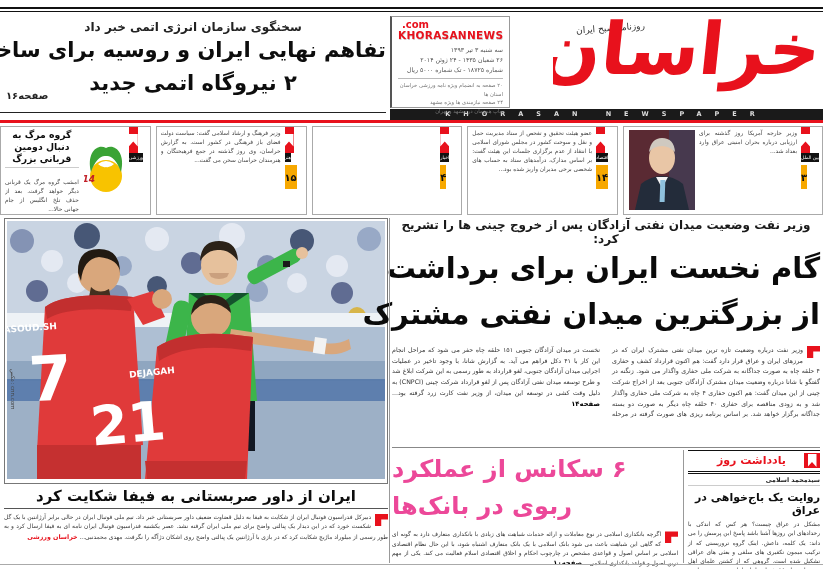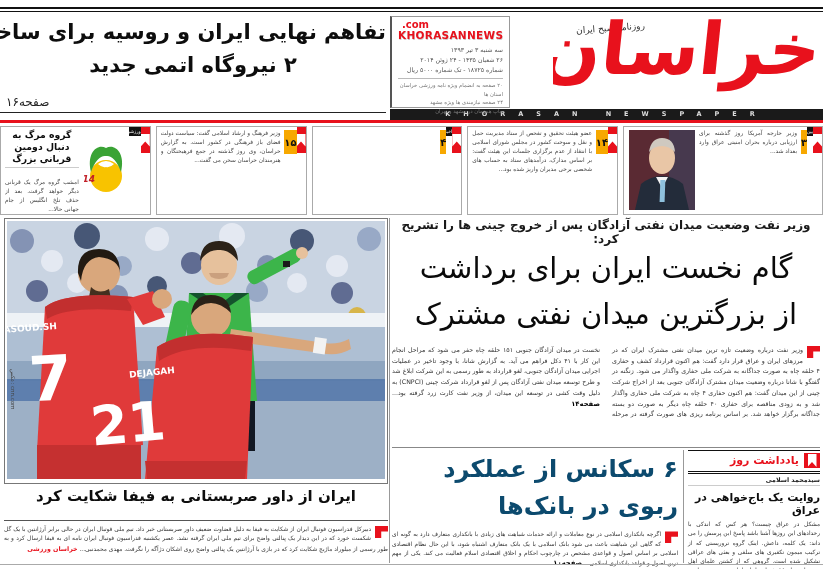--- a/index.html
+++ b/index.html
@@ -18,63 +18,63 @@
           border-left:2px solid #555;padding:3px 6px;box-sizing:border-box;}
   .site-tld{display:block;text-align:left;direction:ltr;font-size:10px;font-weight:bold;color:#e8111c;line-height:1;margin-left:4px;}
   .site-name{display:block;direction:ltr;text-align:center;font-size:10.5px;font-weight:bold;color:#e8111c;
              line-height:1;letter-spacing:.3px;text-shadow:.5px .5px 0 #00000033;}
   .dates{margin-top:4px;font-size:6.2px;color:#555;line-height:1.65;text-align:right;}
   .mh-divider{border:none;border-top:1px solid #bbb;margin:3px 0 2px;}
   .notes{font-size:5.3px;color:#777;line-height:1.6;text-align:right;}
   .mh-left{position:absolute;top:16px;left:0;width:386px;height:97px;border-bottom:1px solid #222;box-sizing:border-box;}
   .mh-left .kicker{font-size:12px;font-weight:bold;text-align:center;color:#222;margin-top:4px;}
   .mh-left .hl{font-size:21px;font-weight:800;text-align:center;white-space:nowrap;line-height:1.55;color:#0d0d0d;}
-  .pageref{position:absolute;left:6px;bottom:3px;font-size:12px;font-weight:normal;color:#222;}
+  .pageref{position:absolute;left:6px;bottom:11px;font-size:10px;font-weight:bold;color:#222;}
   .redline{position:absolute;top:120px;left:0;right:0;height:3px;background:#e8111c;}
   
   .briefs{position:absolute;top:126px;left:0;right:0;height:89px;display:flex;gap:5px;direction:rtl;}
   .brief{border:1px solid #aaa;background:#fff;display:flex;direction:rtl;box-sizing:border-box;overflow:hidden;}
-  .tabcol{width:21px;flex:0 0 21px;display:flex;flex-direction:row;}
+  .tabcol{width:21px;flex:0 0 21px;display:flex;flex-direction:column;align-items:flex-end;}
   .flagbox{height:26px;background:#e8111c;display:flex;align-items:center;justify-content:center;}
   .flag-glyph{width:9px;height:13px;background:#fff;clip-path:polygon(0 0,100% 0,100% 100%,50% 62%,0 100%);}
   .secbar{height:9px;background:#111;color:#fff;font-size:4.6px;line-height:9px;text-align:center;white-space:nowrap;overflow:hidden;}
   .pagebox{height:24px;margin-top:3px;background:#f7a800;color:#111;font-size:10px;font-weight:bold;
            display:flex;align-items:center;justify-content:center;}
   .bmain{flex:1;padding:2px 4px;display:flex;flex-direction:column;min-width:0;}
   .btitle{font-size:9.3px;font-weight:bold;text-align:center;line-height:1.3;border-bottom:1px solid #ccc;
           padding-bottom:2px;margin-bottom:10px;color:#0d0d0d;}
   .bbody{font-size:5.8px;color:#444;text-align:justify;line-height:1.55;overflow:hidden;}
   .bphoto{flex:0 0 68px;padding:3px 0 3px 3px;}
   .wc-logo{flex:0 0 46px;display:flex;align-items:center;justify-content:center;}
   
   .vdiv{position:absolute;width:1px;background:#999;}
   .photo-block{position:absolute;top:218px;left:4px;width:384px;height:266px;border:1px solid #777;
                background:#fff;padding:2px;box-sizing:border-box;}
   .photo-credit{position:absolute;left:5px;top:150px;writing-mode:vertical-rl;font-size:5.5px;color:#444;direction:ltr;}
   .main-right{position:absolute;top:218px;left:392px;width:428px;height:228px;}
   .main-right .kicker{font-size:12px;font-weight:bold;text-align:center;color:#1a1a1a;}
-  .main-right .hl{font-size:29px;font-weight:400;text-align:center;white-space:nowrap;line-height:1.57;color:#0a0a0a;}
+  .main-right .hl{font-size:29px;font-weight:700;text-align:center;white-space:nowrap;line-height:1.57;color:#0a0a0a;}
   .body-cols{margin-top:8px;column-count:2;column-gap:12px;font-size:6.3px;line-height:1.7;
              text-align:justify;color:#333;height:76px;overflow:hidden;}
   .lmark{float:right;width:13px;height:12px;background:#e8111c;margin:1px 0 1px 4px;
          clip-path:polygon(0 0,100% 0,100% 45%,48% 45%,48% 100%,0 100%);}
   .pref-inline{font-weight:bold;color:#000;font-size:6.8px;}
   .hmid{position:absolute;top:447px;left:392px;width:428px;height:1px;background:#888;}
   
   .b-left{position:absolute;top:487px;left:4px;width:384px;}
   .b-left .caption{font-size:15px;font-weight:800;text-align:center;color:#0d0d0d;border-bottom:1px solid #555;
-                   padding-bottom:15px;}
+                   padding-bottom:3px;}
   .b-left .fbody{margin-top:4px;font-size:5.9px;line-height:1.6;text-align:justify;color:#333;}
   .src-red{color:#e8111c;font-weight:bold;font-size:6.3px;}
   .b-mid{position:absolute;top:451px;left:392px;width:286px;height:112px;}
-  .b-mid .hl{font-size:24px;font-weight:800;text-align:right;white-space:nowrap;line-height:1.55;color:#0c4a6e;}
+  .b-mid .hl{font-size:24px;font-weight:800;text-align:left;white-space:nowrap;line-height:1.55;color:#ec4899;}
   .b-mid .fbody{margin-top:5px;font-size:5.8px;line-height:1.6;text-align:justify;color:#333;}
   .note-col{position:absolute;top:450px;left:688px;width:132px;height:114px;}
   .note-head{border-top:1px solid #111;border-bottom:3px double #111;display:flex;align-items:center;
-             gap:5px;padding:2px 0 3px;direction:rtl;}
+             gap:18px;padding:2px 0 3px;direction:rtl;}
   .note-head .flagbox{width:16px;height:15px;flex:0 0 16px;}
   .note-label{font-size:11px;font-weight:bold;color:#e8111c;}
   .note-author{font-size:6.3px;font-weight:bold;color:#222;border-bottom:1px solid #ccc;padding:2px 0;}
   .note-title{font-size:11px;font-weight:800;text-align:right;margin:5px 0 3px;color:#0d0d0d;}
   .note-body{font-size:5.8px;line-height:1.6;text-align:justify;color:#333;}
   .botline{position:absolute;top:564px;left:0;right:0;height:1px;background:#aaa;}
 </style>
 </head>
 <body>
 
@@ -99,20 +99,21 @@
     </div>
     <hr class="mh-divider">
     <div class="notes">
       <div>۲۰ صفحه به انضمام ویژه نامه ورزشی خراسان استان ها</div>
       <div>۲۴ صفحه نیازمندی ها ویژه مشهد</div>
       <div>چاپ همزمان در مشهد و تهران</div>
     </div>
   </div>
 
   <div class="mh-left">
+    <div class="kicker">سخنگوی سازمان انرژی اتمی خبر داد</div>
     <div class="hl">تفاهم نهایی ایران و روسیه برای ساخت</div>
     <div class="hl">۲ نیروگاه اتمی جدید</div>
     <div class="pageref">صفحه۱۶</div>
   </div>
 
   <div class="redline"></div>
 
   <div class="briefs">
 
     <div class="brief" style="flex:0 0 200px;">

